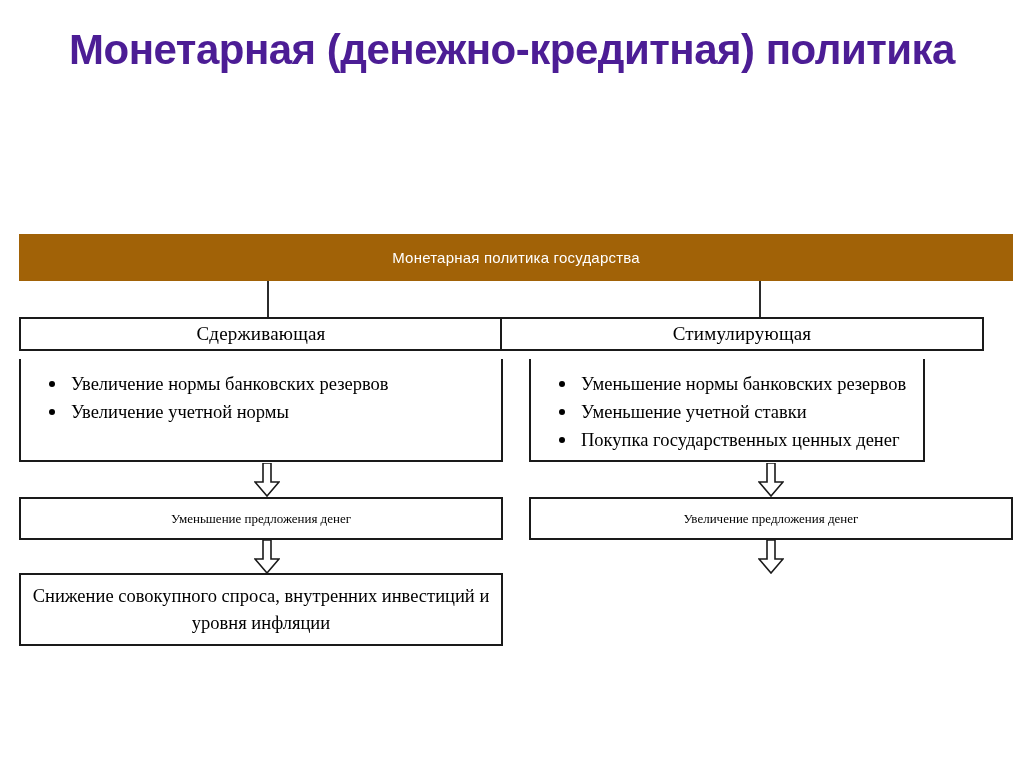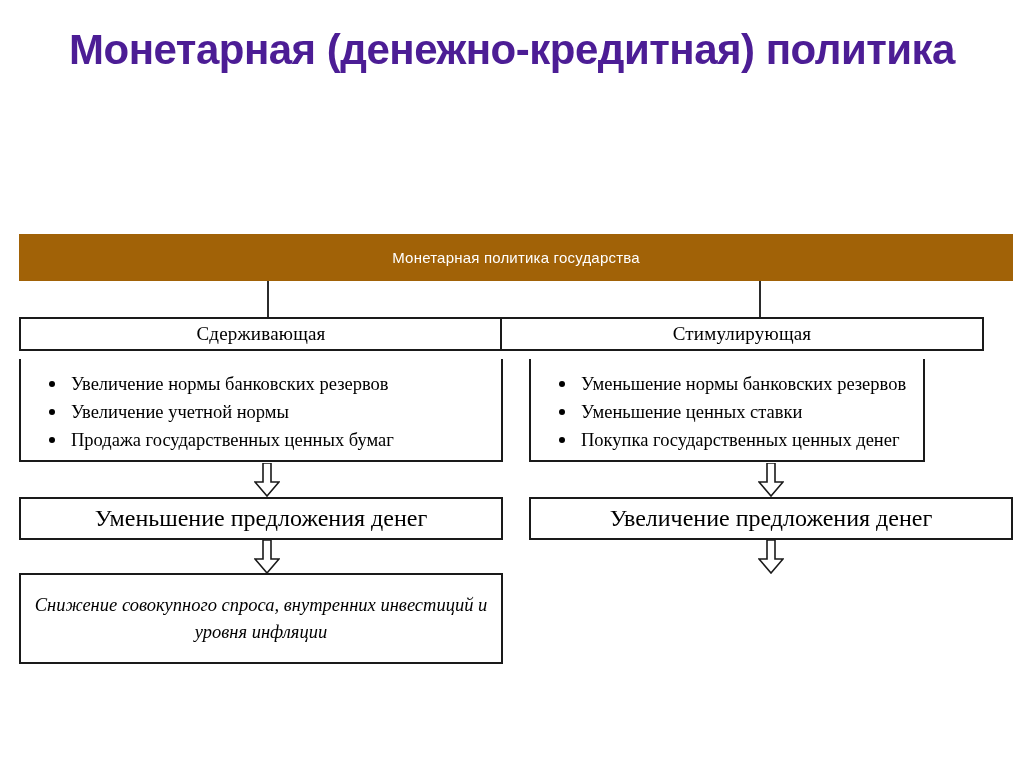--- a/index.html
+++ b/index.html
@@ -119,22 +119,22 @@
     left: 2px;
     top: 11px;
     width: 6px;
     height: 6px;
     border-radius: 50%;
     background: #000000;
   }
 
   
   .box-mid { height: 43px; }
-  .box-mid .box-text { font-size: 24px; }
-  .box-bottom { height: 91px; font-style: italic; }
+  .box-mid .box-text { font-size: 13px; }
+  .box-bottom { height: 73px; }
   .box-bottom .box-text { font-size: 18.5px; line-height: 1.42; }
 
   
   .block-arrow {
     position: absolute;
     width: 26px;
     height: 34px;
   }
   .block-arrow svg { display: block; }
 </style>
@@ -153,21 +153,20 @@
   <div class="connector-v" style="left:759px; top:281px; height:36px;"></div>
 
   <div class="box box-header" style="left:19px; top:317px; width:484px;">
     <span class="box-text">Сдерживающая</span>
   </div>
 
   <div class="box box-list" style="left:19px; top:359px; width:484px; height:103px;">
     <ul class="bullets">
       <li>Увеличение нормы банковских резервов</li>
       <li>Увеличение учетной нормы</li>
-      <li>Продажа государственных ценных бумаг</li>
     </ul>
   </div>
 
   <div class="block-arrow" style="left:254px; top:463px;">
     <svg width="26" height="34" viewBox="0 0 26 34">
       <polygon points="9,0 17,0 17,19 25,19 13,33 1,19 9,19" fill="#ffffff" stroke="#1a1a1a" stroke-width="1.6" stroke-linejoin="miter"></polygon>
     </svg>
   </div>
 
   <div class="box box-mid" style="left:19px; top:497px; width:484px;">
@@ -184,21 +183,21 @@
     <span class="box-text">Снижение совокупного спроса, внутренних инвестиций и уровня инфляции</span>
   </div>
 
   <div class="box box-header" style="left:500px; top:317px; width:484px;">
     <span class="box-text">Стимулирующая</span>
   </div>
 
   <div class="box box-list" style="left:529px; top:359px; width:396px; height:103px;">
     <ul class="bullets">
       <li>Уменьшение нормы банковских резервов</li>
-      <li>Уменьшение ценных ставки</li>
+      <li>Уменьшение учетной ставки</li>
       <li>Покупка государственных ценных денег</li>
     </ul>
   </div>
 
   <div class="block-arrow" style="left:758px; top:463px;">
     <svg width="26" height="34" viewBox="0 0 26 34">
       <polygon points="9,0 17,0 17,19 25,19 13,33 1,19 9,19" fill="#ffffff" stroke="#1a1a1a" stroke-width="1.6" stroke-linejoin="miter"></polygon>
     </svg>
   </div>
 

